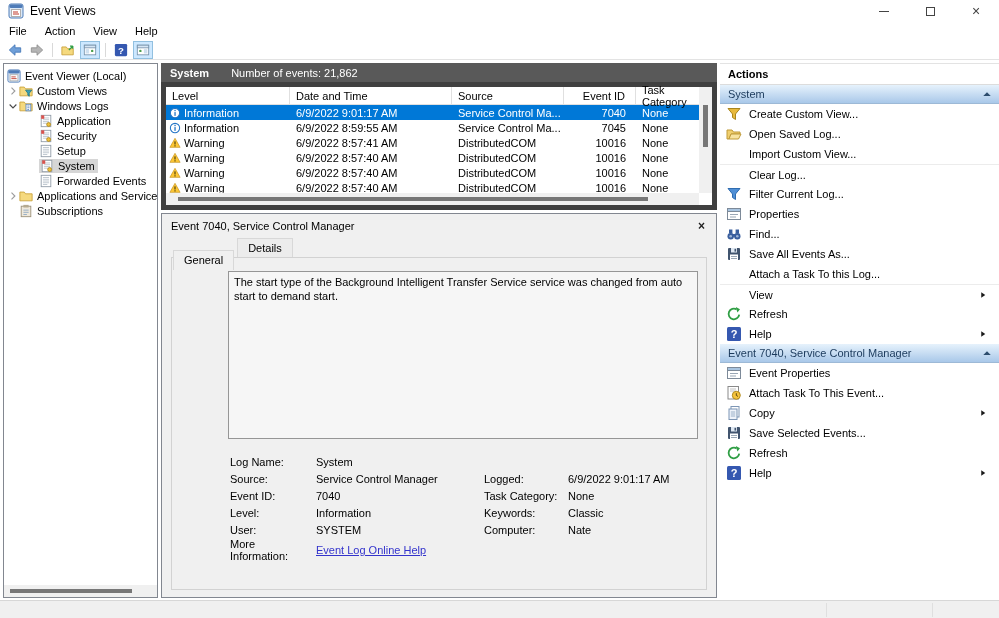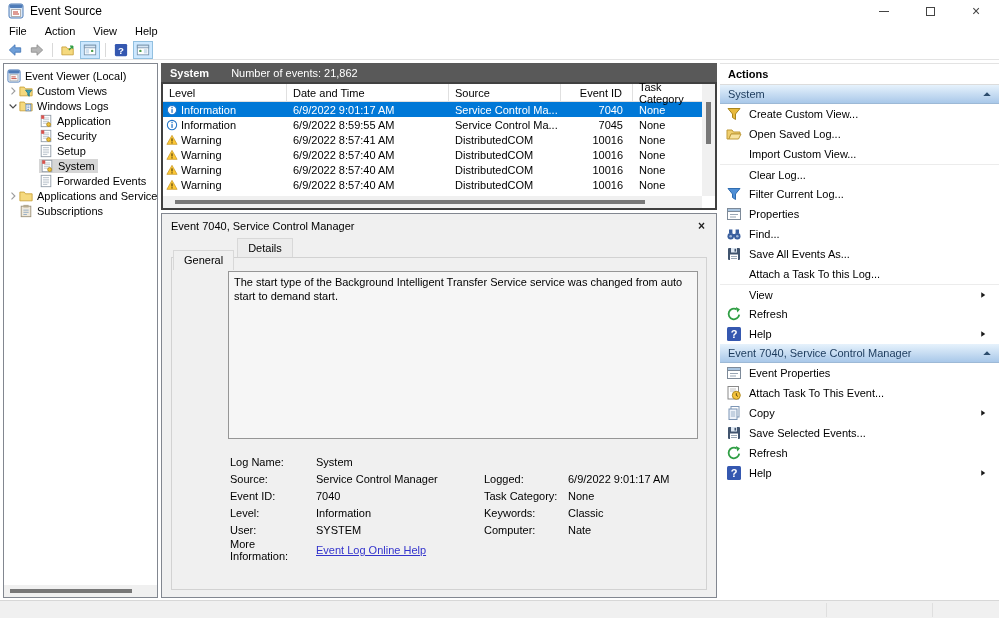--- a/index.html
+++ b/index.html
@@ -41,21 +41,21 @@
   .tree-row .selwrap { display:flex; align-items:center; }
   .tree-row.selected .selwrap { background:#d6d6d6; padding:0 3px 0 1px; }
   .ind0 { padding-left:3px; } .ind1 { padding-left:3px; } .ind2 { padding-left:35px; }
   .tree-hscroll { position:absolute; bottom:0; left:0; width:153px; height:12px; background:#f0f0f0; }
   .tree-hscroll .thumb { position:absolute; top:4px; left:6px; width:122px; height:4px; background:#777; }
 
   
   .center { position:absolute; left:161px; top:63px; width:556px; height:535px; }
   .log-header { height:19px; background:#595959; color:#fff; display:flex; align-items:center; padding-left:9px; }
   .log-header .t { font-weight:bold; margin-right:22px; }
-  .table-box { position:absolute; top:19px; left:0; width:556px; height:128px; border:2px solid #404040; background:#fff; }
+  .table-box { position:absolute; top:19px; left:0; width:556px; height:128px; border:5px solid #404040; background:#fff; }
   .thead { display:flex; height:18px; border-bottom:1px solid #e0e0e0; align-items:center; }
   .thead .c { border-right:1px solid #e0e0e0; height:18px; display:flex; align-items:center; padding-left:6px; }
   .c-level { width:124px; } .c-date { width:162px; } .c-source { width:112px; }
   .c-eid { width:72px; justify-content:flex-end; padding-right:10px; }
   .c-task { width:70px; }
   .trow { display:flex; height:15px; align-items:center; }
   .trow .c { height:15px; display:flex; align-items:center; padding-left:6px; overflow:hidden; white-space:nowrap; }
   .trow .c-level { padding-left:3px; gap:3px; }
   .trow .c-eid { justify-content:flex-end; padding-right:10px; }
   .trow.selected { background:#0078d7; color:#fff; }
@@ -100,21 +100,21 @@
 
   <div class="titlebar">
     <span class="ico app-ico">
         <svg viewBox="0 0 16 16">
           <rect x="1" y="1" width="14" height="14" rx="2" fill="#dce9f7" stroke="#4f7cb8"></rect>
           <rect x="1.5" y="1.5" width="13" height="3.5" rx="1.5" fill="#4f7cb8"></rect>
           <rect x="3.5" y="6.5" width="9" height="7" fill="#fff" stroke="#b0b0b0"></rect>
           <path d="M5 9h5M5 11h6" stroke="#c0392b" stroke-width="1" fill="none"></path>
         </svg>
       </span>
-    <span class="title">Event Source</span>
+    <span class="title">Event Views</span>
     <span class="spacer"></span>
     <div class="winbtn">
         <span class="minbar"></span>
       </div>
     <div class="winbtn">
         <span class="maxbox"></span>
       </div>
     <div class="winbtn close">
         <span>×</span>
       </div>

